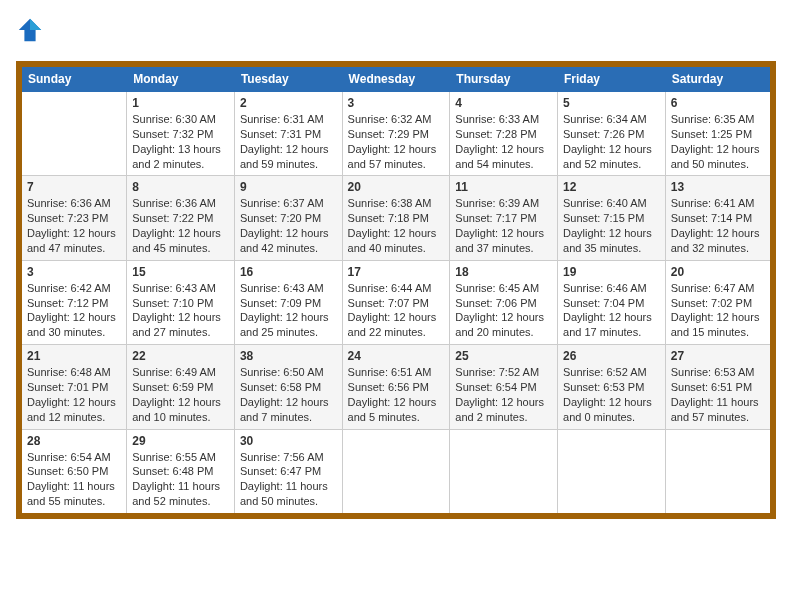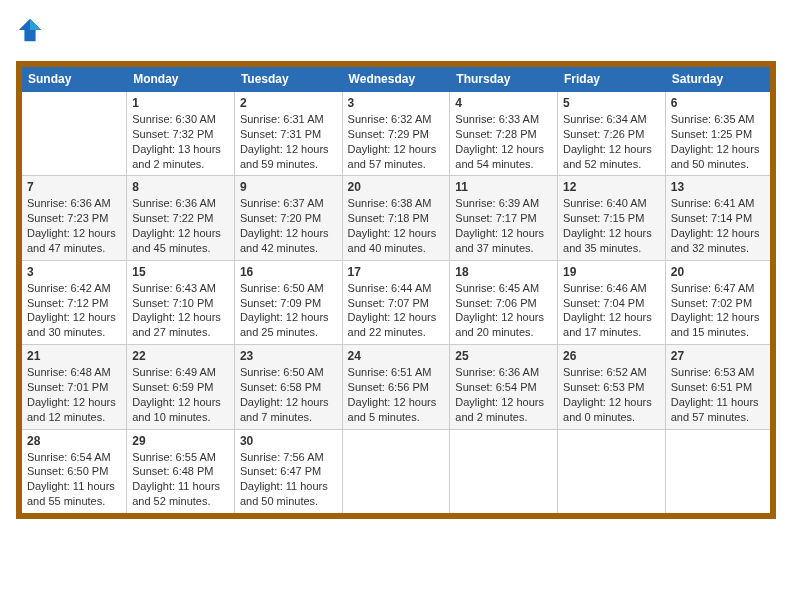--- a/index.html
+++ b/index.html
@@ -237,21 +237,21 @@
         </td>
         <td>
           <span class="day-number">15</span>
           <div class="day-info">Sunrise: 6:43 AM
 Sunset: 7:10 PM
 Daylight: 12 hours
 and 27 minutes.</div>
         </td>
         <td>
           <span class="day-number">16</span>
-          <div class="day-info">Sunrise: 6:50 AM
+          <div class="day-info">Sunrise: 6:43 AM
 Sunset: 7:09 PM
 Daylight: 12 hours
 and 25 minutes.</div>
         </td>
         <td>
           <span class="day-number">17</span>
           <div class="day-info">Sunrise: 6:44 AM
 Sunset: 7:07 PM
 Daylight: 12 hours
 and 22 minutes.</div>
@@ -287,36 +287,36 @@
 and 12 minutes.</div>
         </td>
         <td>
           <span class="day-number">22</span>
           <div class="day-info">Sunrise: 6:49 AM
 Sunset: 6:59 PM
 Daylight: 12 hours
 and 10 minutes.</div>
         </td>
         <td>
-          <span class="day-number">23</span>
+          <span class="day-number">38</span>
           <div class="day-info">Sunrise: 6:50 AM
 Sunset: 6:58 PM
 Daylight: 12 hours
 and 7 minutes.</div>
         </td>
         <td>
           <span class="day-number">24</span>
           <div class="day-info">Sunrise: 6:51 AM
 Sunset: 6:56 PM
 Daylight: 12 hours
 and 5 minutes.</div>
         </td>
         <td>
           <span class="day-number">25</span>
-          <div class="day-info">Sunrise: 6:36 AM
+          <div class="day-info">Sunrise: 7:52 AM
 Sunset: 6:54 PM
 Daylight: 12 hours
 and 2 minutes.</div>
         </td>
         <td>
           <span class="day-number">26</span>
           <div class="day-info">Sunrise: 6:52 AM
 Sunset: 6:53 PM
 Daylight: 12 hours
 and 0 minutes.</div>

